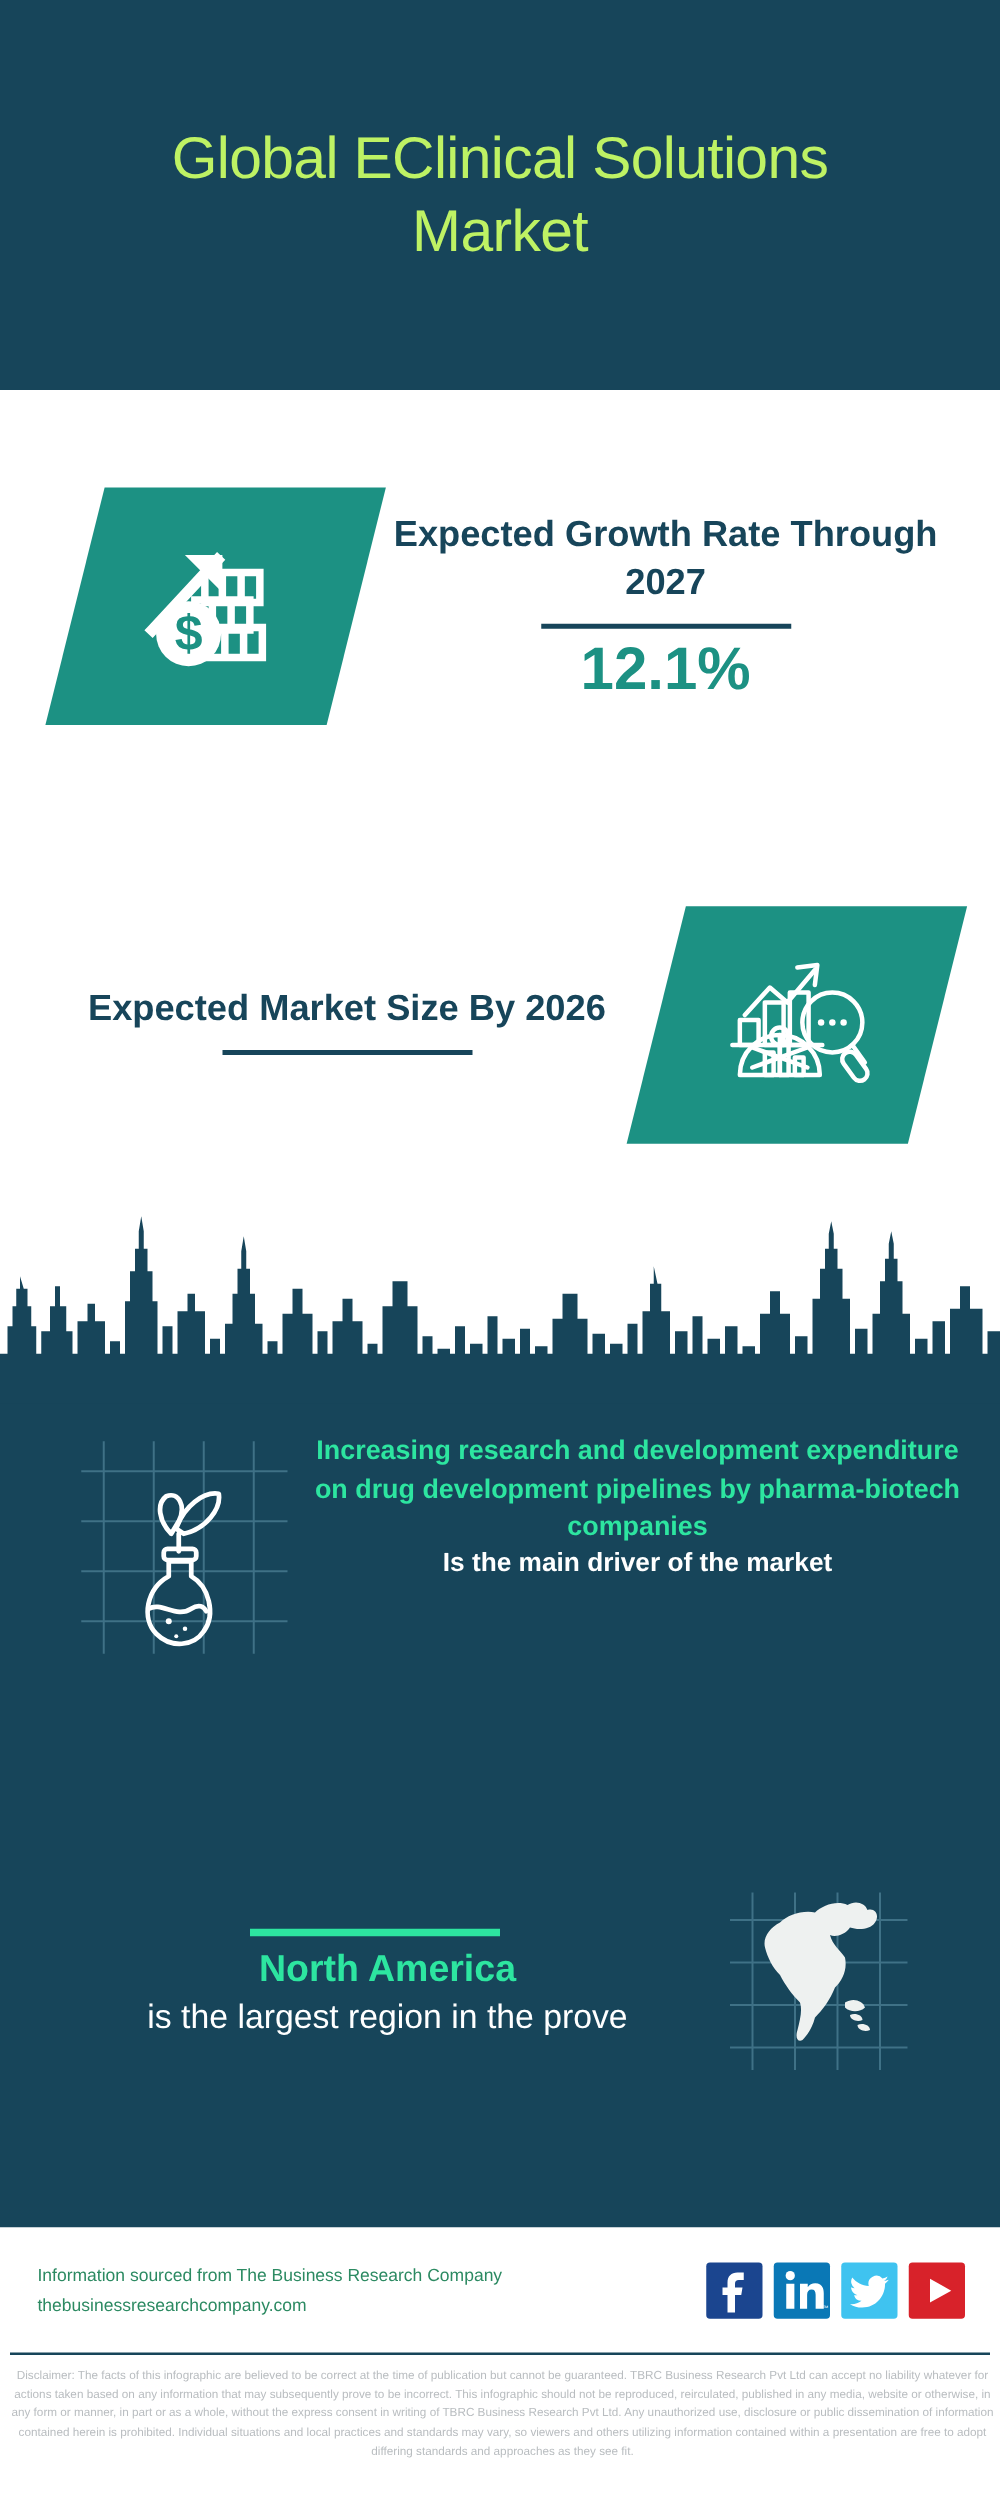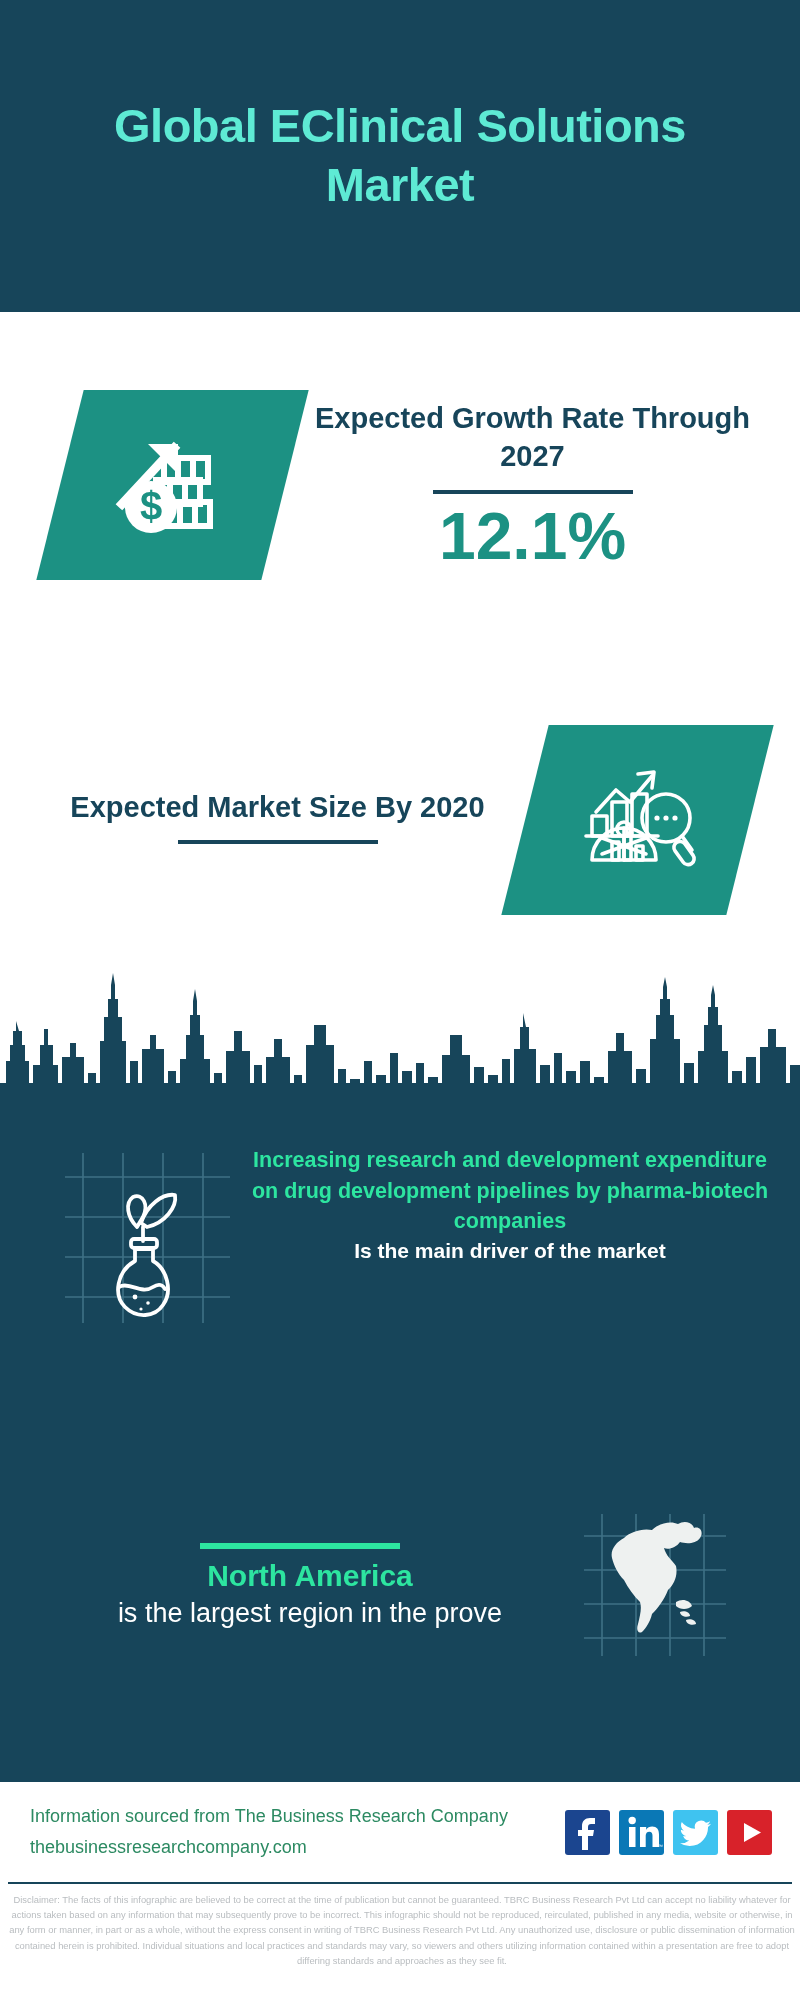--- a/index.html
+++ b/index.html
@@ -21,23 +21,23 @@
   .header {
     position: absolute;
     left: 0; top: 0;
     width: 800px; height: 312px;
     background: #17455a;
     display: flex;
     align-items: center;
     justify-content: center;
   }
   .header-title {
-    color: #5eead4;
+    color: #bef264;
     font-size: 47px;
-    font-weight: bold;
+    font-weight: normal;
     line-height: 1.25;
     text-align: center;
     letter-spacing: -0.5px;
     padding: 0 70px;
   }
 
   
   .stat-block {
     position: absolute;
     left: 0;
@@ -68,21 +68,21 @@
     line-height: 1.32;
   }
   .stat-rule {
     width: 200px;
     height: 4px;
     background: #17455a;
     margin: 14px auto 8px auto;
   }
   .stat-value {
     color: #1c9183;
-    font-size: 66px;
+    font-size: 48px;
     font-weight: bold;
     line-height: 1.05;
   }
 
   #stat1 .pad-left { width: 60px; flex: 0 0 auto; }
   #stat1 .pad-right { width: 20px; flex: 0 0 auto; }
   #stat2 .pad-left { width: 30px; flex: 0 0 auto; }
   #stat2 .pad-right { width: 50px; flex: 0 0 auto; }
 
   
@@ -174,21 +174,21 @@
     position: absolute;
     left: 0; top: 1782px;
     width: 800px; height: 100px;
     background: #ffffff;
     display: flex;
     align-items: center;
   }
   .footer-text {
     margin-left: 30px;
     color: #2c8a62;
-    font-size: 18px;
+    font-size: 14px;
     line-height: 1.75;
     flex: 1;
   }
   .socials {
     display: flex;
     gap: 9px;
     margin-right: 28px;
   }
   .social {
     width: 45px; height: 45px;
@@ -258,21 +258,21 @@
       <div class="stat-label">Expected Growth Rate Through 2027</div>
       <div class="stat-rule"></div>
       <div class="stat-value">12.1%</div>
     </div>
     <div class="pad-right"></div>
   </div>
 
   <div class="stat-block" id="stat2">
     <div class="pad-left"></div>
     <div class="stat-text">
-      <div class="stat-label">Expected Market Size By 2020</div>
+      <div class="stat-label">Expected Market Size By 2026</div>
       <div class="stat-rule"></div>
     </div>
     <div class="paral">
       <div class="paral-inner">
         <span>
           <svg width="128" height="128" viewBox="0 0 128 128">
             <g fill="none" stroke="#ffffff" stroke-width="3.6" stroke-linejoin="round" stroke-linecap="round">
               <polyline points="22,58 42,36 56,48 78,22"></polyline>
               <polyline points="64,20 80,18 78,34"></polyline>
               <rect x="18" y="62" width="15" height="20"></rect>

